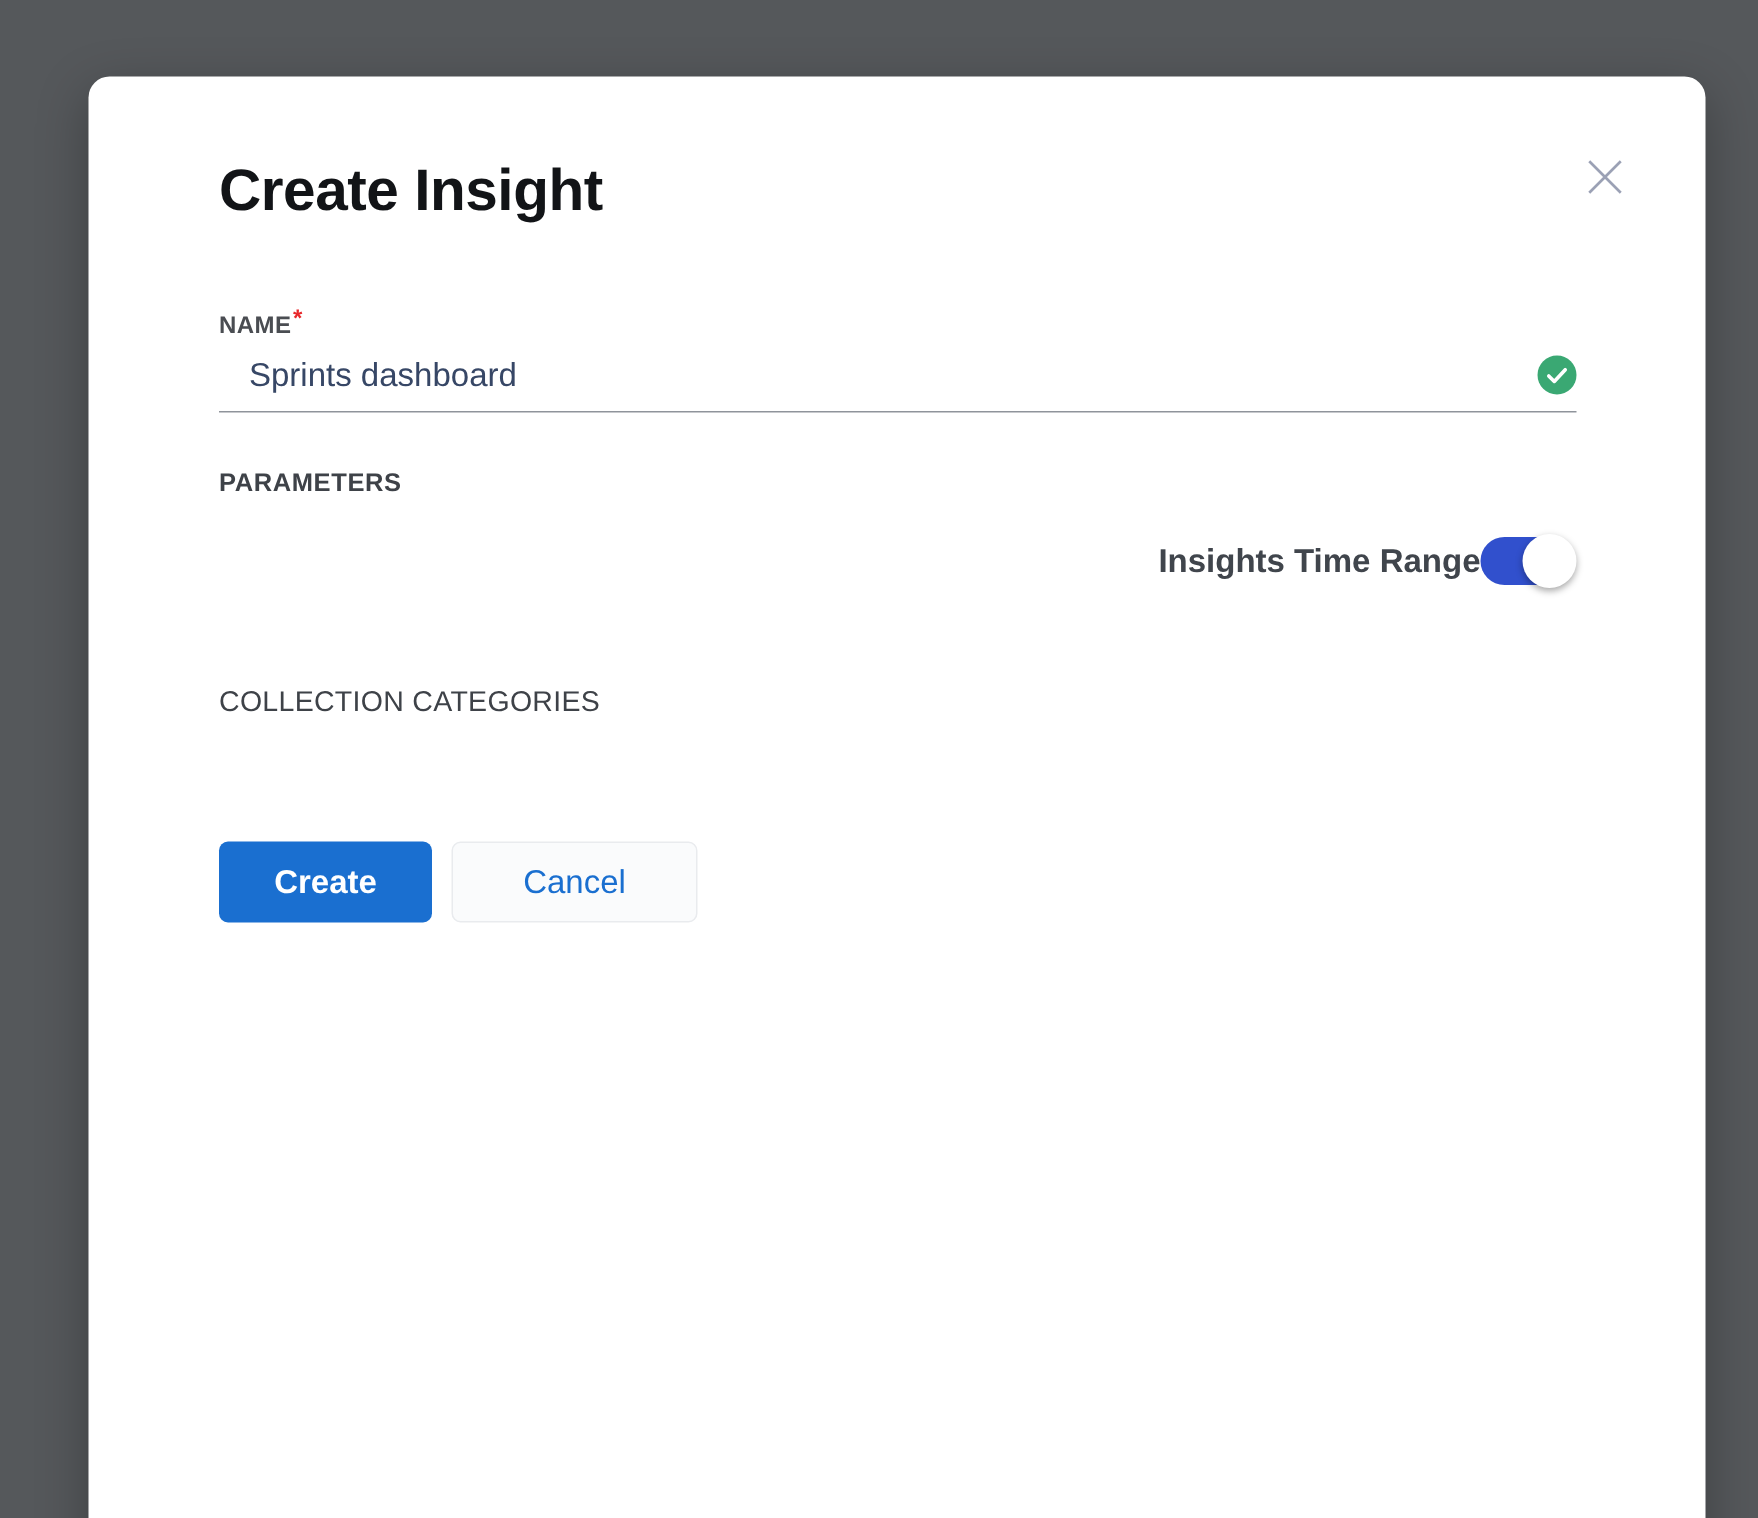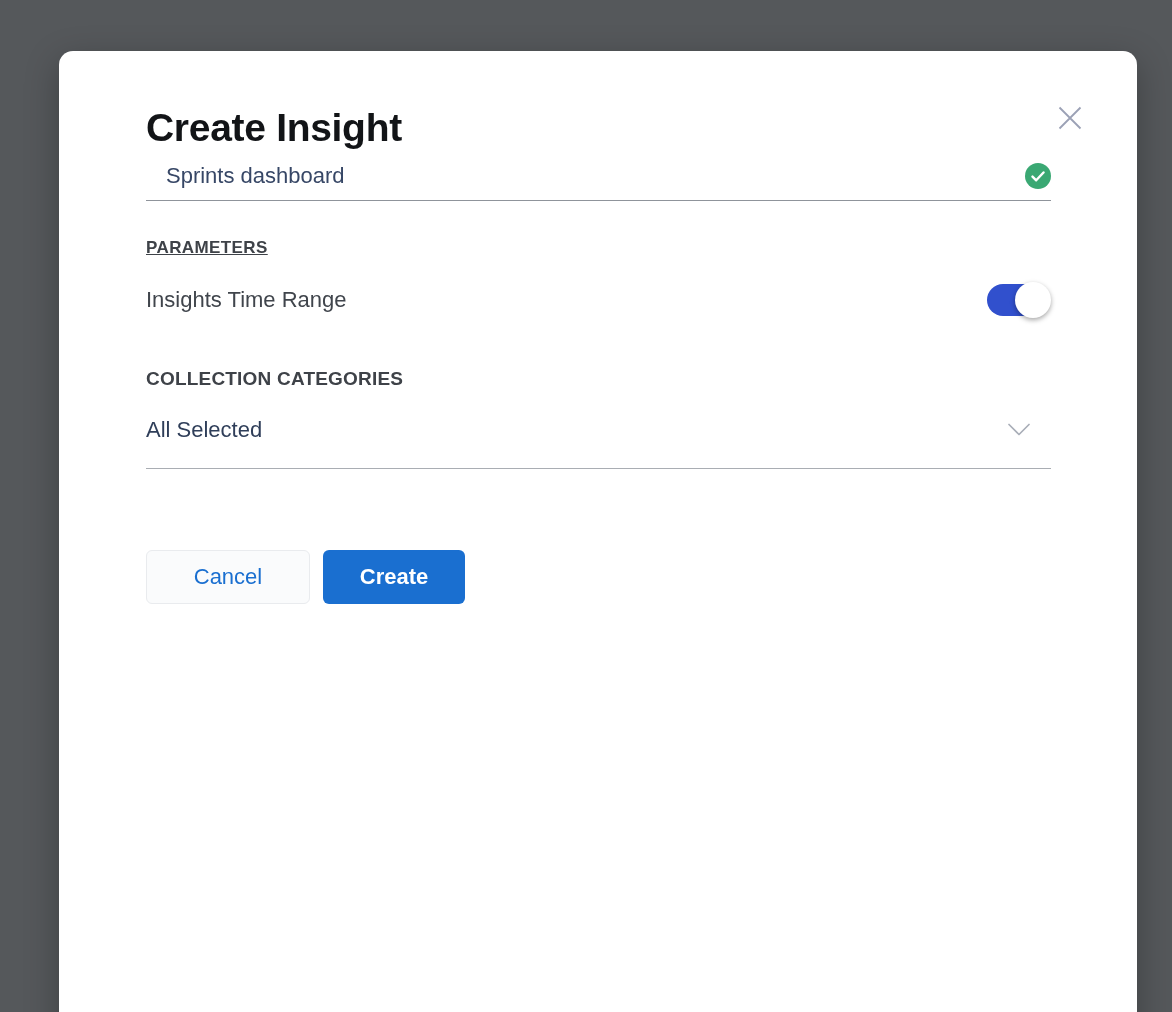--- a/index.html
+++ b/index.html
@@ -42,41 +42,40 @@
     font-size:22px; color:#374766; padding-left:20px;
   }
   .check-circle {
     width:26px; height:26px; border-radius:50%; background:#3AA873;
     display:flex; align-items:center; justify-content:center; flex:0 0 auto;
   }
 
   .section-label {
     margin-top:37px; font-size:17px; font-weight:700; color:#3e4248;
     letter-spacing:0.4px;
-    text-decoration:underline;
   }
 
   .toggle-row {
-    display:flex; justify-content:space-between; align-items:center; height:54px;
+    display:flex; justify-content:flex-end; align-items:center; height:54px;font-weight:bold;
   }
   .toggle-row.first { margin-top:15px; }
   .row-label { font-size:22px; color:#40454c; }
 
   .toggle {
     position:relative; width:61px; height:32px; border-radius:16px;
     background:#3150CD; cursor:pointer; flex:0 0 auto; margin-right:3px;
   }
   .toggle .knob {
     position:absolute; right:-3px; top:-2px; width:36px; height:36px;
     border-radius:50%; background:#ffffff;
     box-shadow:0 2px 5px rgba(0,0,0,0.35);
   }
 
   .cc-heading {
-    margin-top:41px; font-size:19px; font-weight:700; color:#3e4248;
+    margin-top:57px; font-size:19px; font-weight:400; color:#3e4248;
     letter-spacing:0.2px;
   }
   .cc-desc {
     margin-top:11px; font-size:21px; line-height:40px; color:#7e838a;
   }
 
   .dropdown {
     margin-top:27px; display:flex; justify-content:space-between; align-items:center;
     border-bottom:1px solid #a9adb3; padding-bottom:25px; cursor:pointer;
   }
@@ -101,20 +100,21 @@
     <button class="close-btn" aria-label="Close">
       <span style="display:flex;">
         <svg width="30" height="30" viewBox="0 0 30 30" fill="none">
           <path d="M4.5 4.5 L25.5 25.5 M25.5 4.5 L4.5 25.5" stroke="#9BA1B5" stroke-width="1.8"></path>
         </svg>
       </span>
     </button>
 
     <h1 class="title">Create Insight</h1>
 
+    <div class="field-label"><span>NAME</span><span class="required">*</span></div>
 
     <div class="input-row">
       <input type="text" value="Sprints dashboard" style="">
       <span class="check-circle">
         <svg width="14" height="11" viewBox="0 0 14 11" fill="none">
           <path d="M1.5 5.6 L5.2 9.3 L12.5 1.5" stroke="#ffffff" stroke-width="2.4" stroke-linecap="round" stroke-linejoin="round"></path>
         </svg>
       </span>
     </div>
 
@@ -124,28 +124,20 @@
       <span class="row-label">Insights Time Range</span>
       <span class="toggle" role="switch" aria-checked="true">
         <span class="knob"></span>
       </span>
     </div>
 
 
     <div class="cc-heading">COLLECTION CATEGORIES</div>
 
 
-    <div class="dropdown">
-      <span class="dropdown-value">All Selected</span>
-      <span class="chevron">
-        <svg width="24" height="14" viewBox="0 0 24 14" fill="none">
-          <path d="M2 1.5 L12 11.5 L22 1.5" stroke="#A9AEB8" stroke-width="1.7" stroke-linecap="round" stroke-linejoin="round"></path>
-        </svg>
-      </span>
-    </div>
 
     <div class="actions">
+      <button class="btn btn-primary">Create</button>
       <button class="btn btn-secondary">Cancel</button>
-      <button class="btn btn-primary">Create</button>
     </div>
 
   </div>
 </div>
 
 </body></html>

